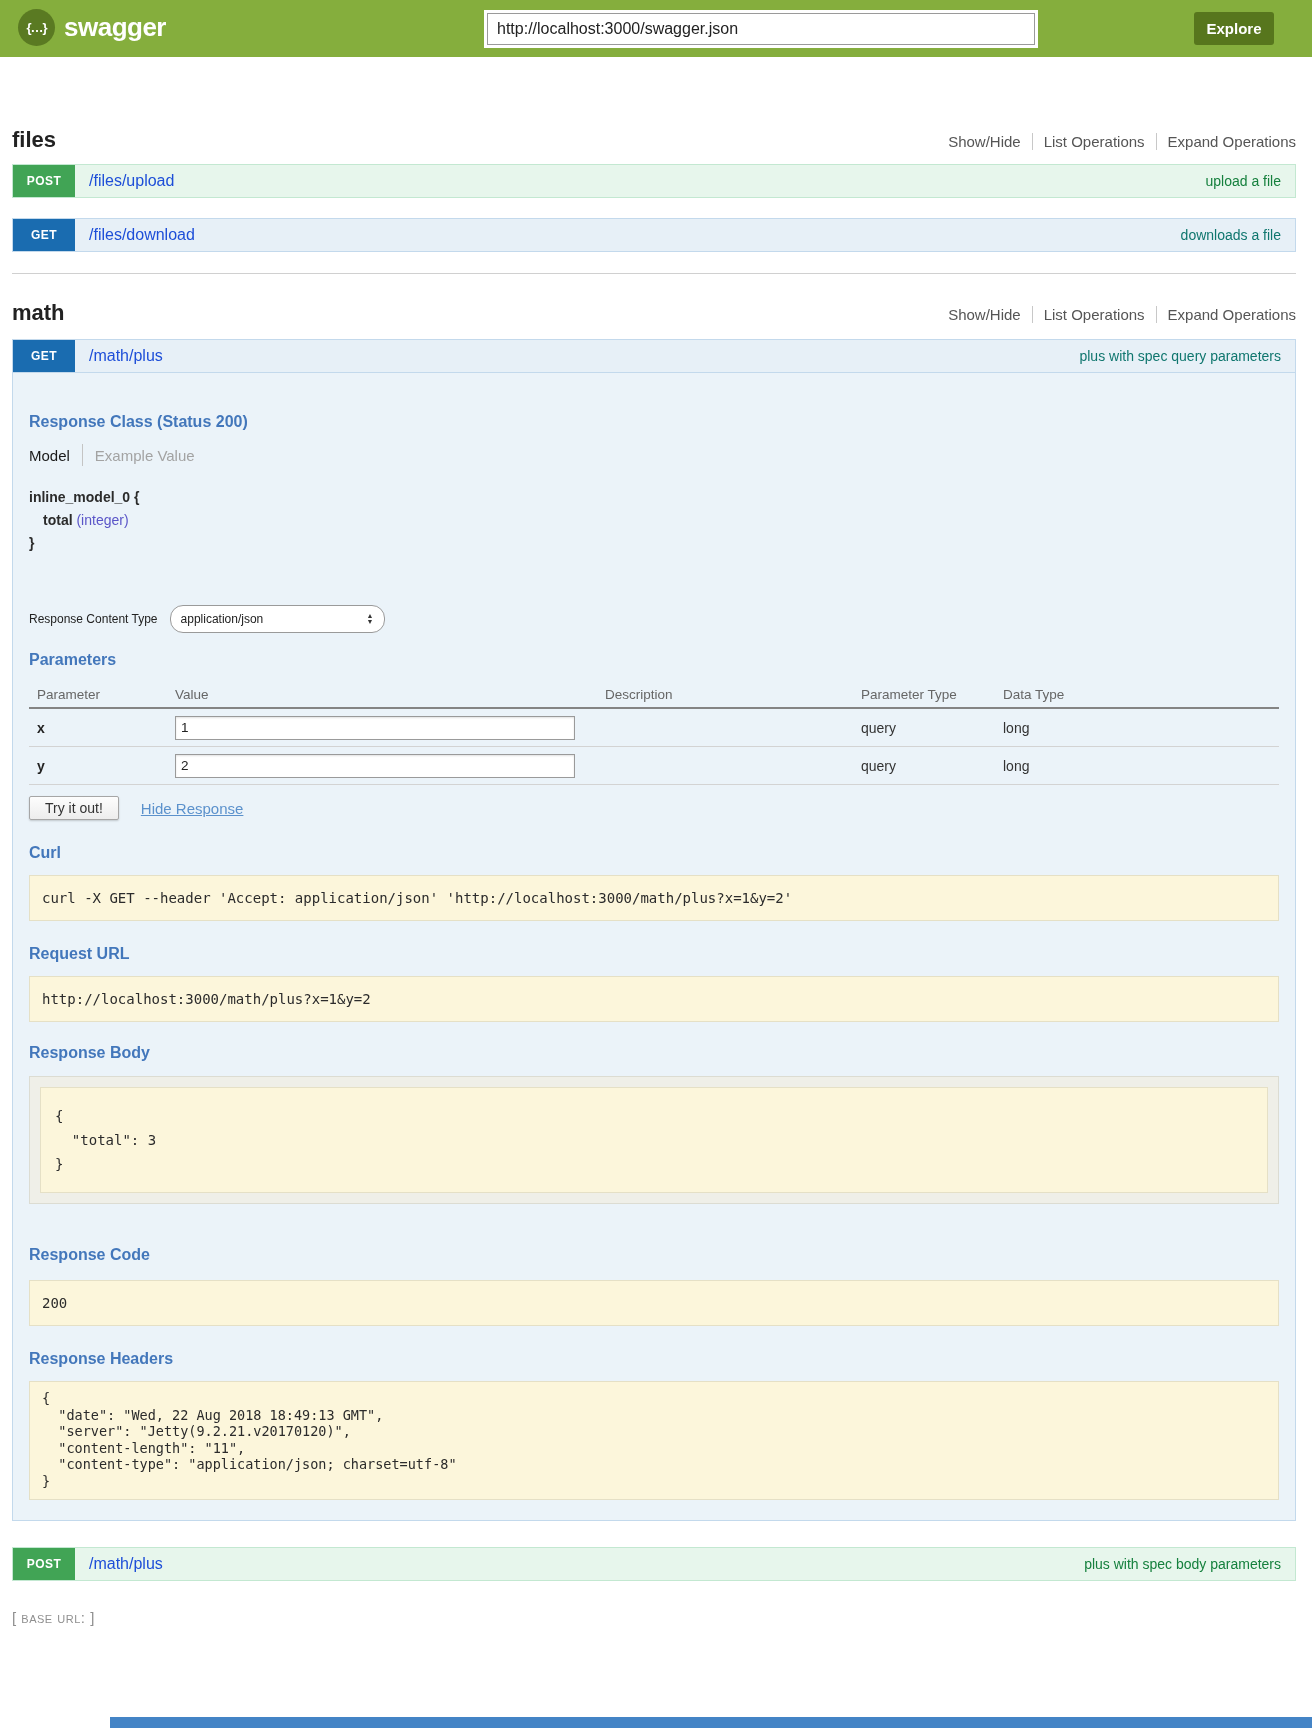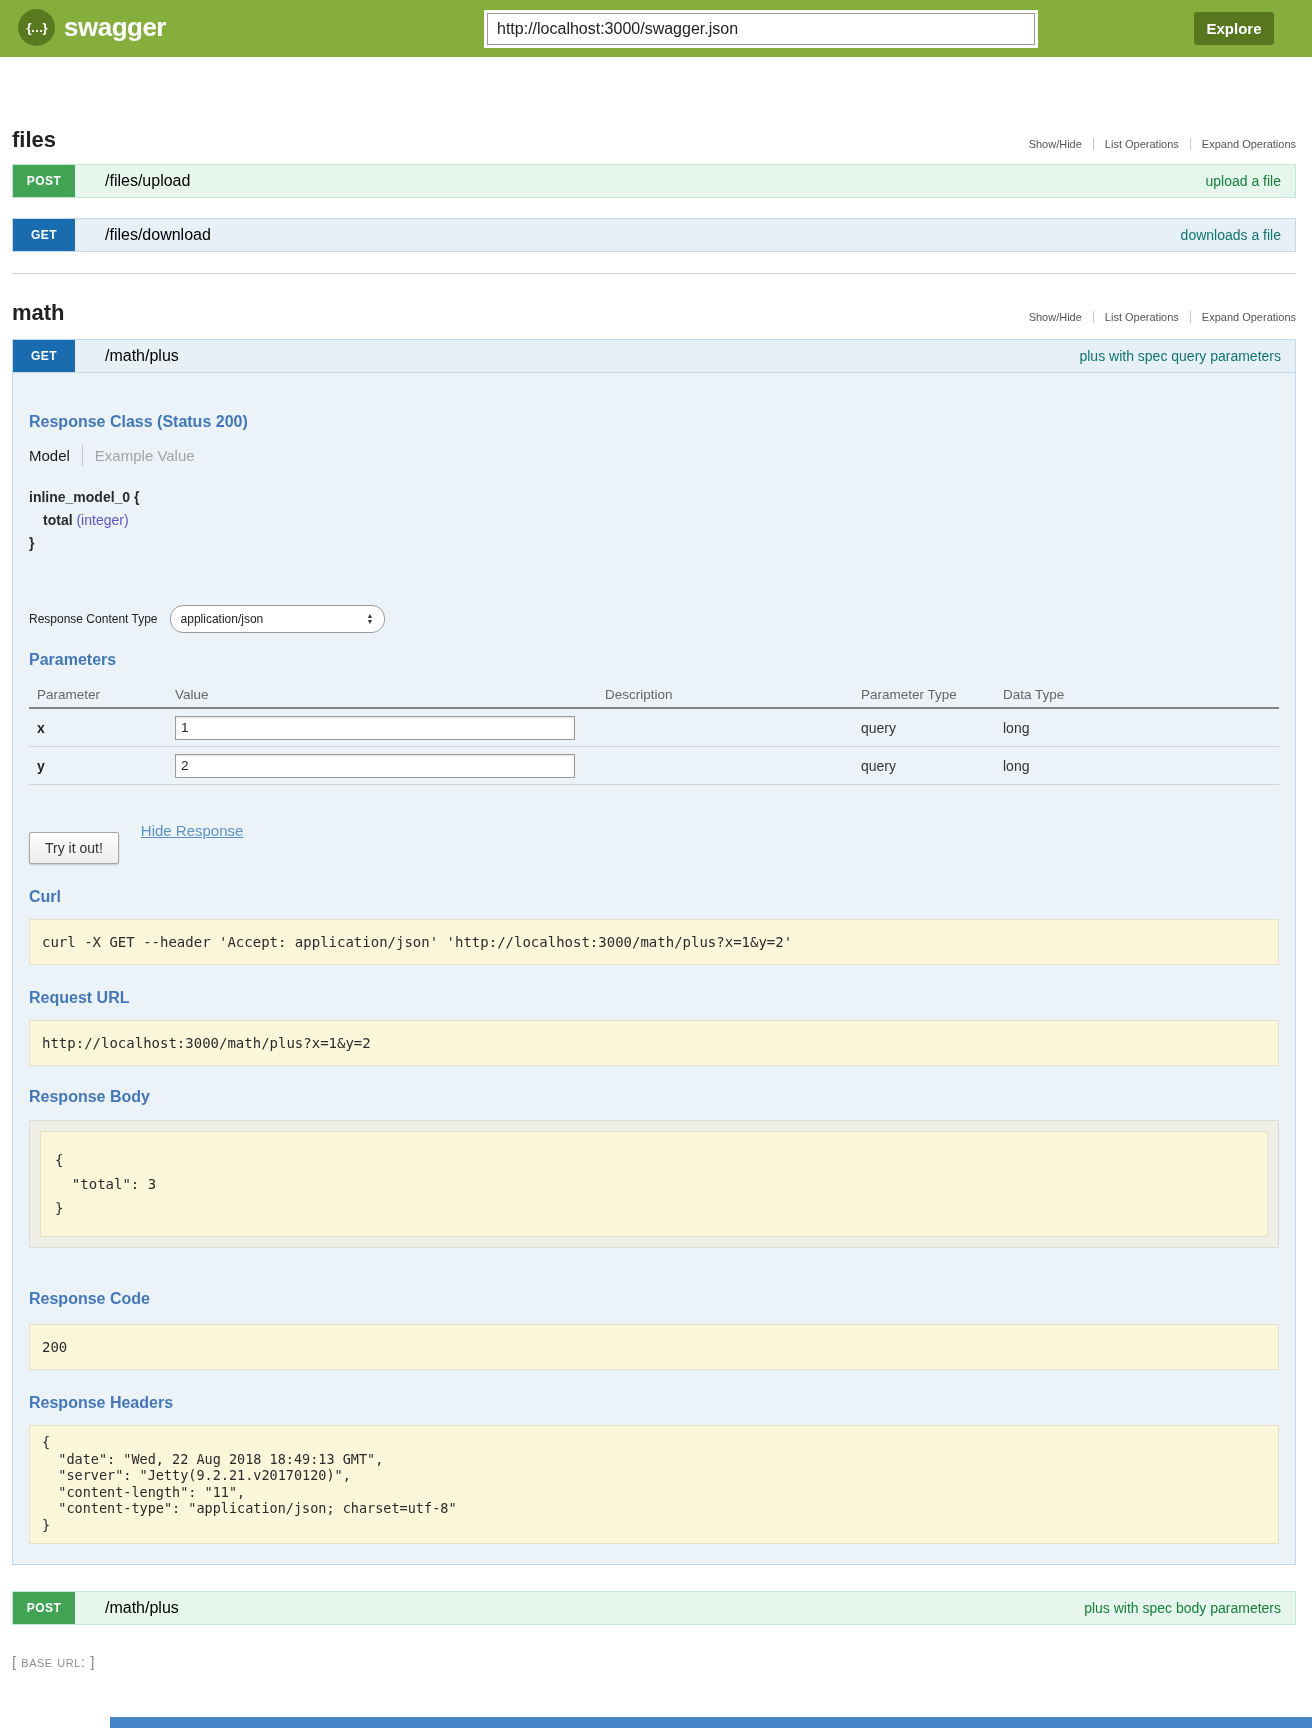--- a/index.html
+++ b/index.html
@@ -29,41 +29,41 @@
     color:#fff; font-weight:bold; font-size:15px; cursor:pointer;
     font-family:"Liberation Sans", sans-serif;
   }
 
   
   .wrap { position:relative; margin:0 16px 0 12px; width:1284px; }
   .api-title { font-size:29px; font-weight:bold; color:#222; margin:66px 0 0 0; }
 
   .sec-head { display:flex; align-items:flex-end; justify-content:space-between; }
   .sec-title { font-size:22px; font-weight:bold; color:#222; margin:0; }
-  .sec-links { display:flex; align-items:center; font-size:11px; color:#555; padding-bottom:3px; }
+  .sec-links { display:flex; align-items:center; font-size:15px; color:#555; padding-bottom:3px; }
   .sec-links a { color:#555; text-decoration:none; padding:0 11px; cursor:pointer; }
   .sec-links a + a { border-left:1px solid #c8c8c8; }
   .sec-links a:last-child { padding-right:0; }
 
   .files-head { margin-top:70px; }
   .math-head { margin-top:26px; }
 
   
   .op-row {
     height:34px; display:flex; align-items:center; overflow:hidden;
   }
   .op-row.post { background:#e7f6ec; border:1px solid #c3e8d1; }
   .op-row.get  { background:#e7f0f7; border:1px solid #c3d9ec; }
   .badge {
     height:100%; width:62px; flex:0 0 62px; display:flex; align-items:center; justify-content:center;
     color:#fff; font-weight:bold; font-size:12px; letter-spacing:0.5px;
   }
   .post .badge { background:#41a455; }
   .get .badge  { background:#1a6cb0; }
-  .op-path { font-size:16px; color:#000000; margin-left:30px; cursor:pointer; }
+  .op-path { font-size:16px; color:#1d4ed8; margin-left:14px; cursor:pointer; }
   .op-summary { margin-left:auto; margin-right:14px; font-size:14px; cursor:pointer; }
   .summary-green { color:#15803d; }
   .summary-blue { color:#0f766e; }
 
   .row-upload { margin-top:11px; }
   .row-download { margin-top:20px; }
   .section-divider { border:none; border-top:1px solid #d0d0d0; margin:21px 0 0 0; }
   .row-mathget { margin-top:13px; }
 
   
@@ -100,23 +100,23 @@
   .prow { height:38px; border-bottom:1px solid #d3d3d3; font-size:14px; color:#333; }
   .pname { font-weight:bold; color:#222; }
   .pinput {
     width:400px; height:24px; border:1px solid #9a9a9a; background:#fff;
     box-shadow:inset 0 1px 2px rgba(0,0,0,0.12); font-size:13.5px; padding:0 5px;
     font-family:"Liberation Sans", sans-serif; color:#222;
   }
 
   .actions { margin-top:11px; display:flex; align-items:center; }
   .try-btn {
-    height:32px; padding:0 15px; background:linear-gradient(#fdfdfd,#ededed);
+    height:24px; padding:0 15px; background:linear-gradient(#fdfdfd,#ededed);
     border:1px solid #a6a6a6; border-radius:2px; box-shadow:0 1px 2px rgba(0,0,0,0.18);
-    font-size:14px; color:#333; cursor:pointer; font-family:"Liberation Sans", sans-serif;margin-top:36px;
+    font-size:14px; color:#333; cursor:pointer; font-family:"Liberation Sans", sans-serif;
   }
   .hide-link { margin-left:22px; color:#5b91cc; font-size:15px; text-decoration:underline; cursor:pointer; }
 
   .h-curl { margin-top:24px; }
   .codeblock {
     margin:13px 0 0 0; background:#fcf6db; border:1px solid #e5e0c6;
     font-family:"DejaVu Sans Mono", monospace; font-size:14px; color:#2b2b2b;
     padding:14px 12px; white-space:pre; overflow:hidden;
   }
   .h-requrl { margin-top:24px; }

